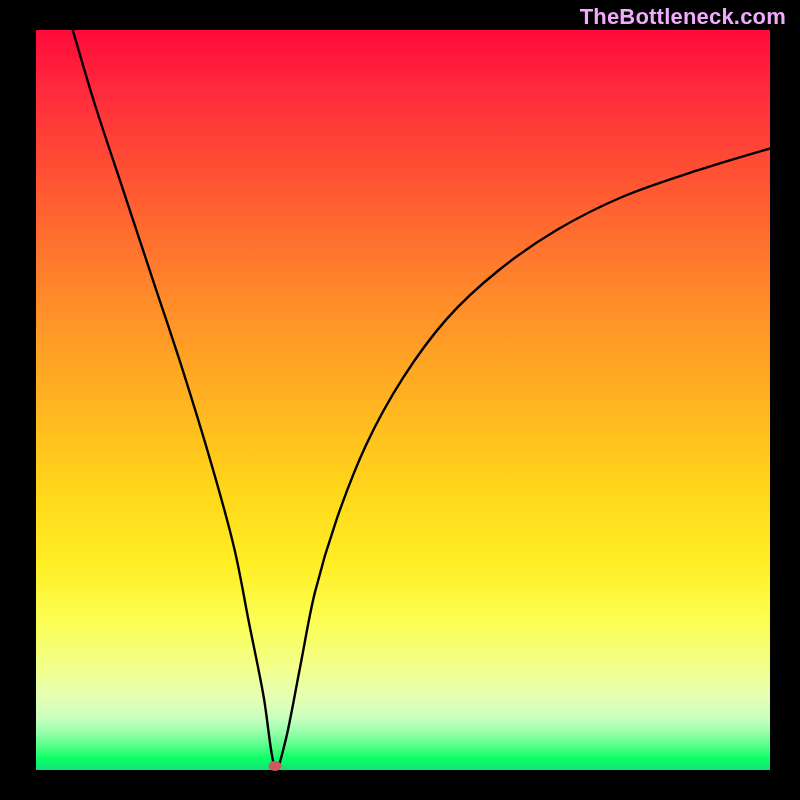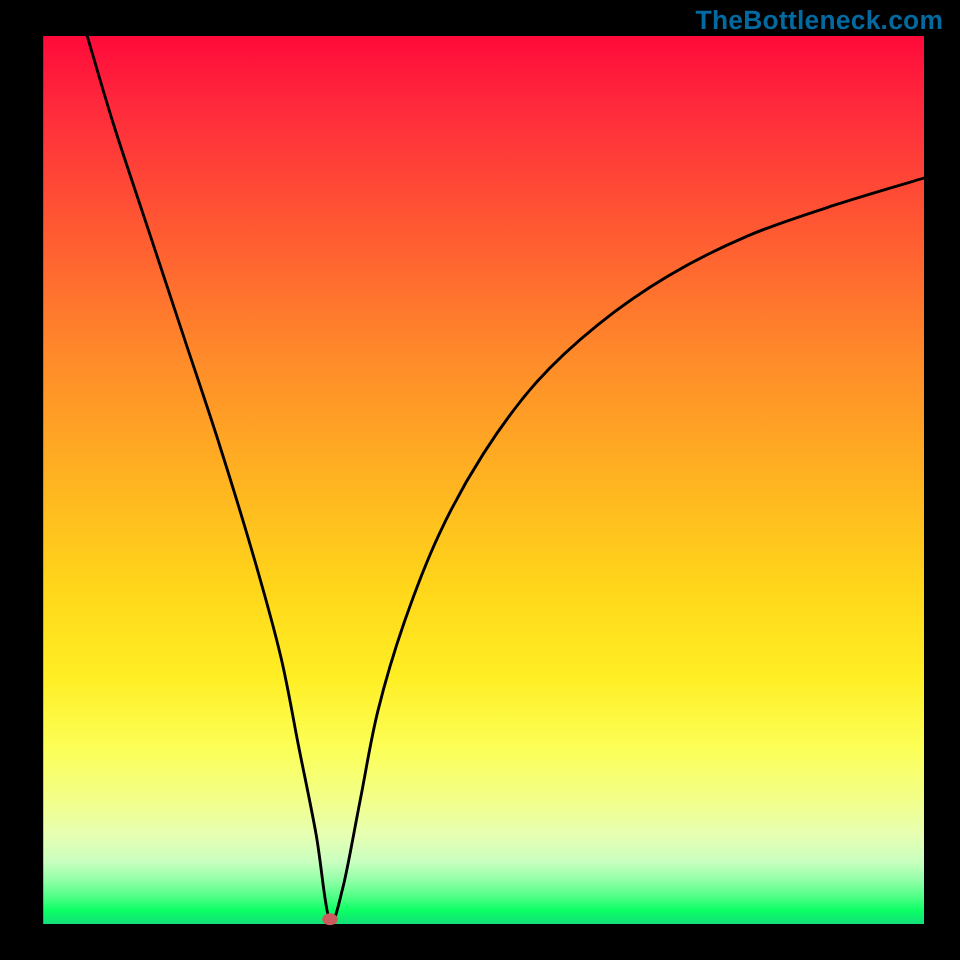--- a/index.html
+++ b/index.html
@@ -14,21 +14,21 @@
   .frame {
     position: relative;
     width: 800px;
     height: 800px;
     background: #000;
   }
   .watermark {
     position: absolute;
     top: 4px;
     right: 14px;
-    color: #0369a1;
+    color: #f0abfc;
     font-size: 22px;
     font-weight: 600;
     letter-spacing: 0.2px;
     user-select: none;
   }
   .plot {
     position: absolute;
     left: 36px;
     top: 30px;
     width: 734px;

